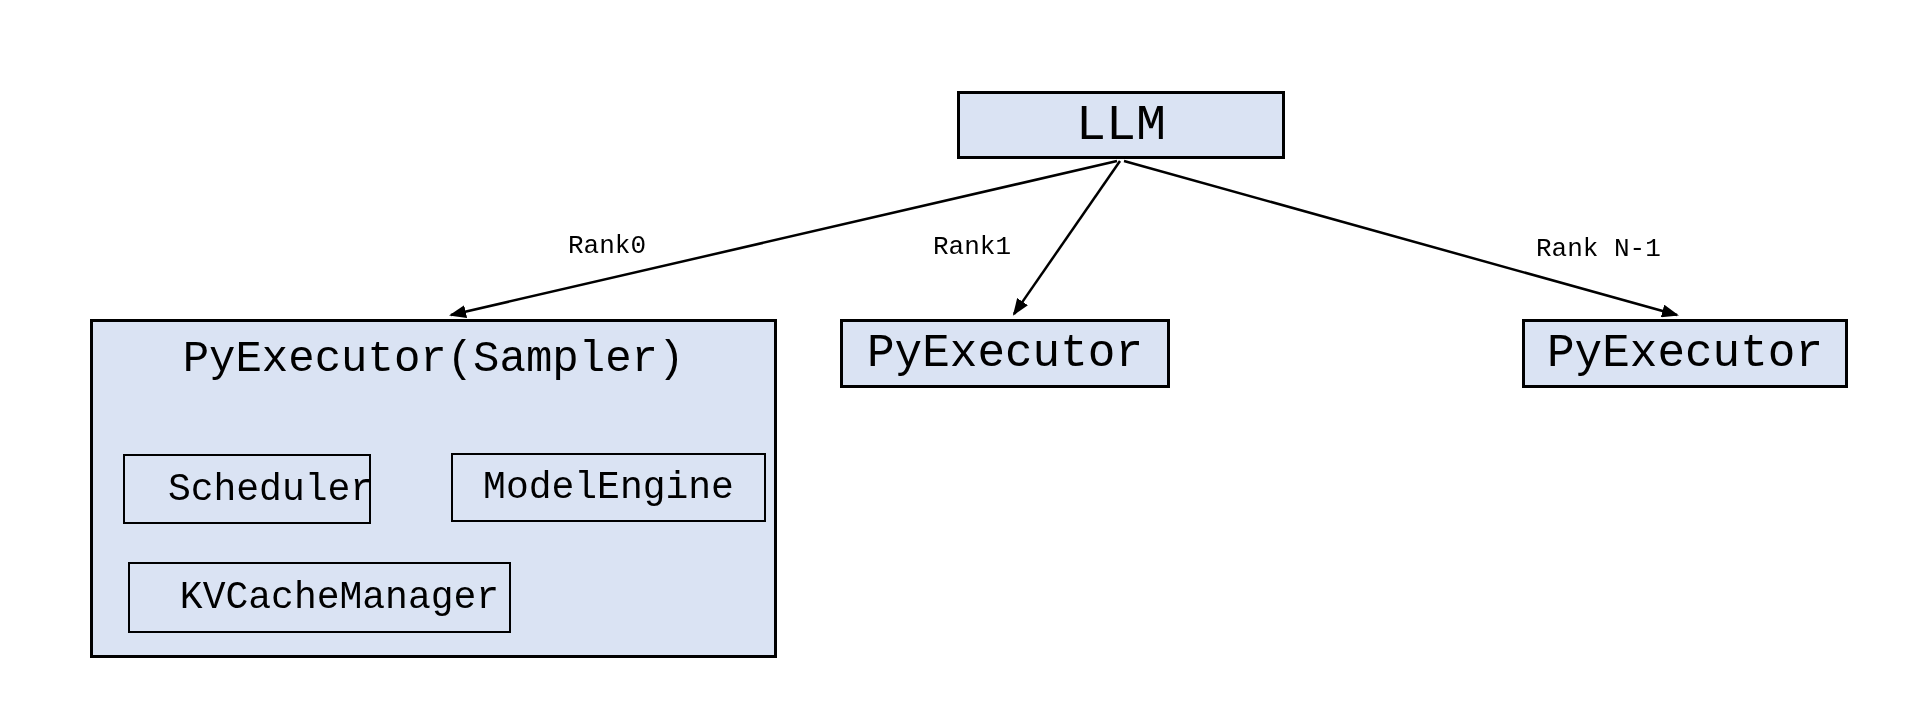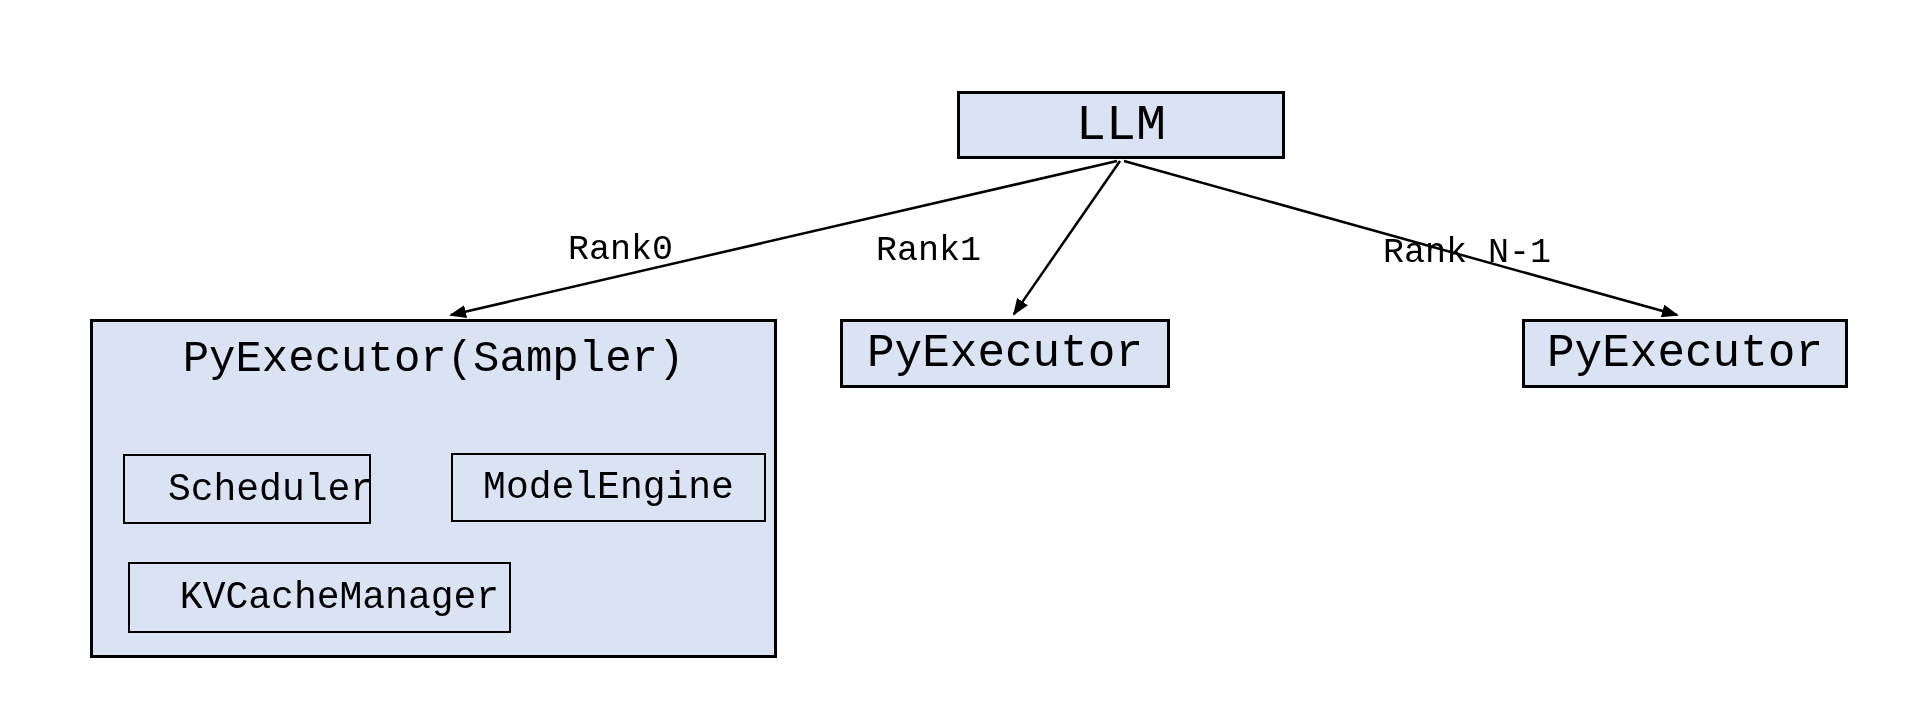--- a/index.html
+++ b/index.html
@@ -70,27 +70,27 @@
     align-items: center;
     justify-content: center;
     font-size: 38px;
   }
   .scheduler-box       { left: 30px;  top: 132px; width: 248px; height: 70px; padding-left: 47px; }
   .modelengine-box     { left: 358px; top: 131px; width: 315px; height: 69px; }
   .kvcachemanager-box  { left: 35px;  top: 240px; width: 383px; height: 71px; padding-left: 40px; }
   .sampler-box         { left: 453px; top: 239px; width: 219px; height: 71px; }
   .edge-label {
     position: absolute;
-    font-size: 35px;
+    font-size: 26px;
     line-height: 1;
     white-space: nowrap;
   }
   .edge-label-rank0  { left: 568px;  top: 217px; }
-  .edge-label-rank1  { left: 876px;  top: 218px; }
-  .edge-label-rankn  { left: 1383px; top: 220px; }
+  .edge-label-rank1  { left: 933px;  top: 218px; }
+  .edge-label-rankn  { left: 1536px; top: 220px; }
 </style>
 </head>
 <body>
 
 <div class="canvas">
 
   <svg class="arrow-layer" viewBox="0 0 1928 710" xmlns="http://www.w3.org/2000/svg">
     <defs>
       <marker id="arrowhead" markerUnits="userSpaceOnUse" markerWidth="18" markerHeight="13" refX="15" refY="6.5" orient="auto">
         <path d="M0,0 L17,6.5 L0,13 Z" fill="#000000"></path>

